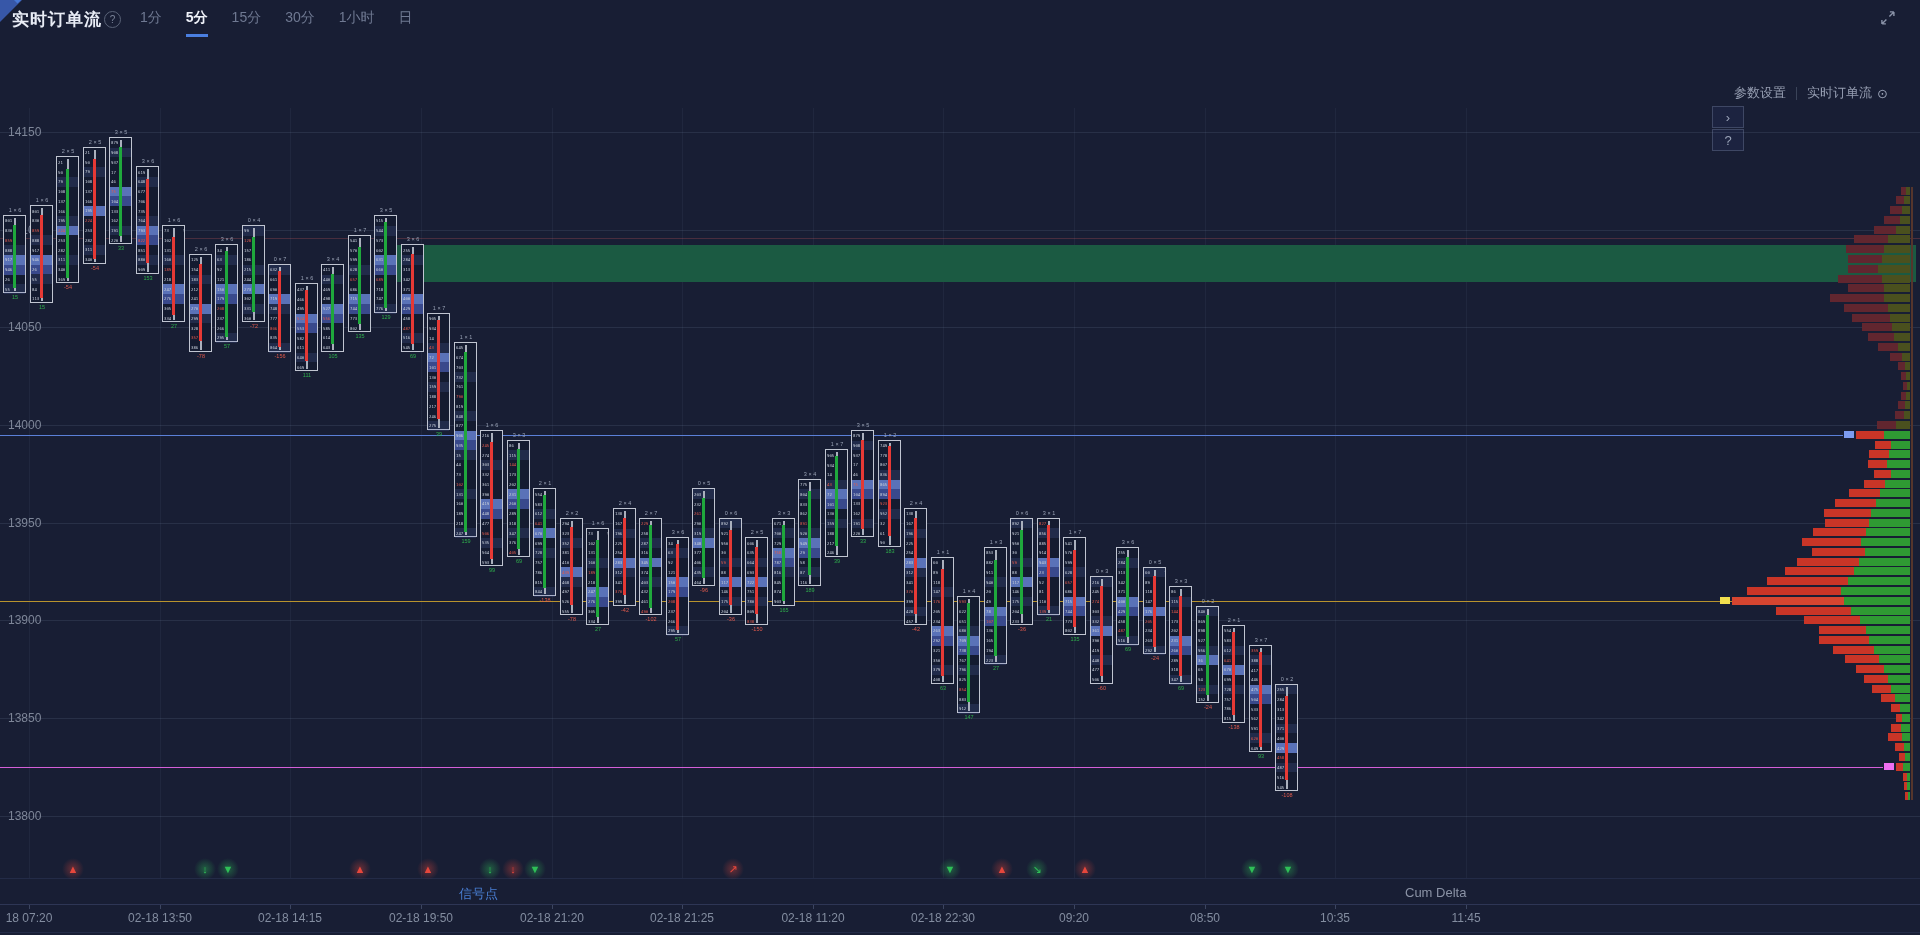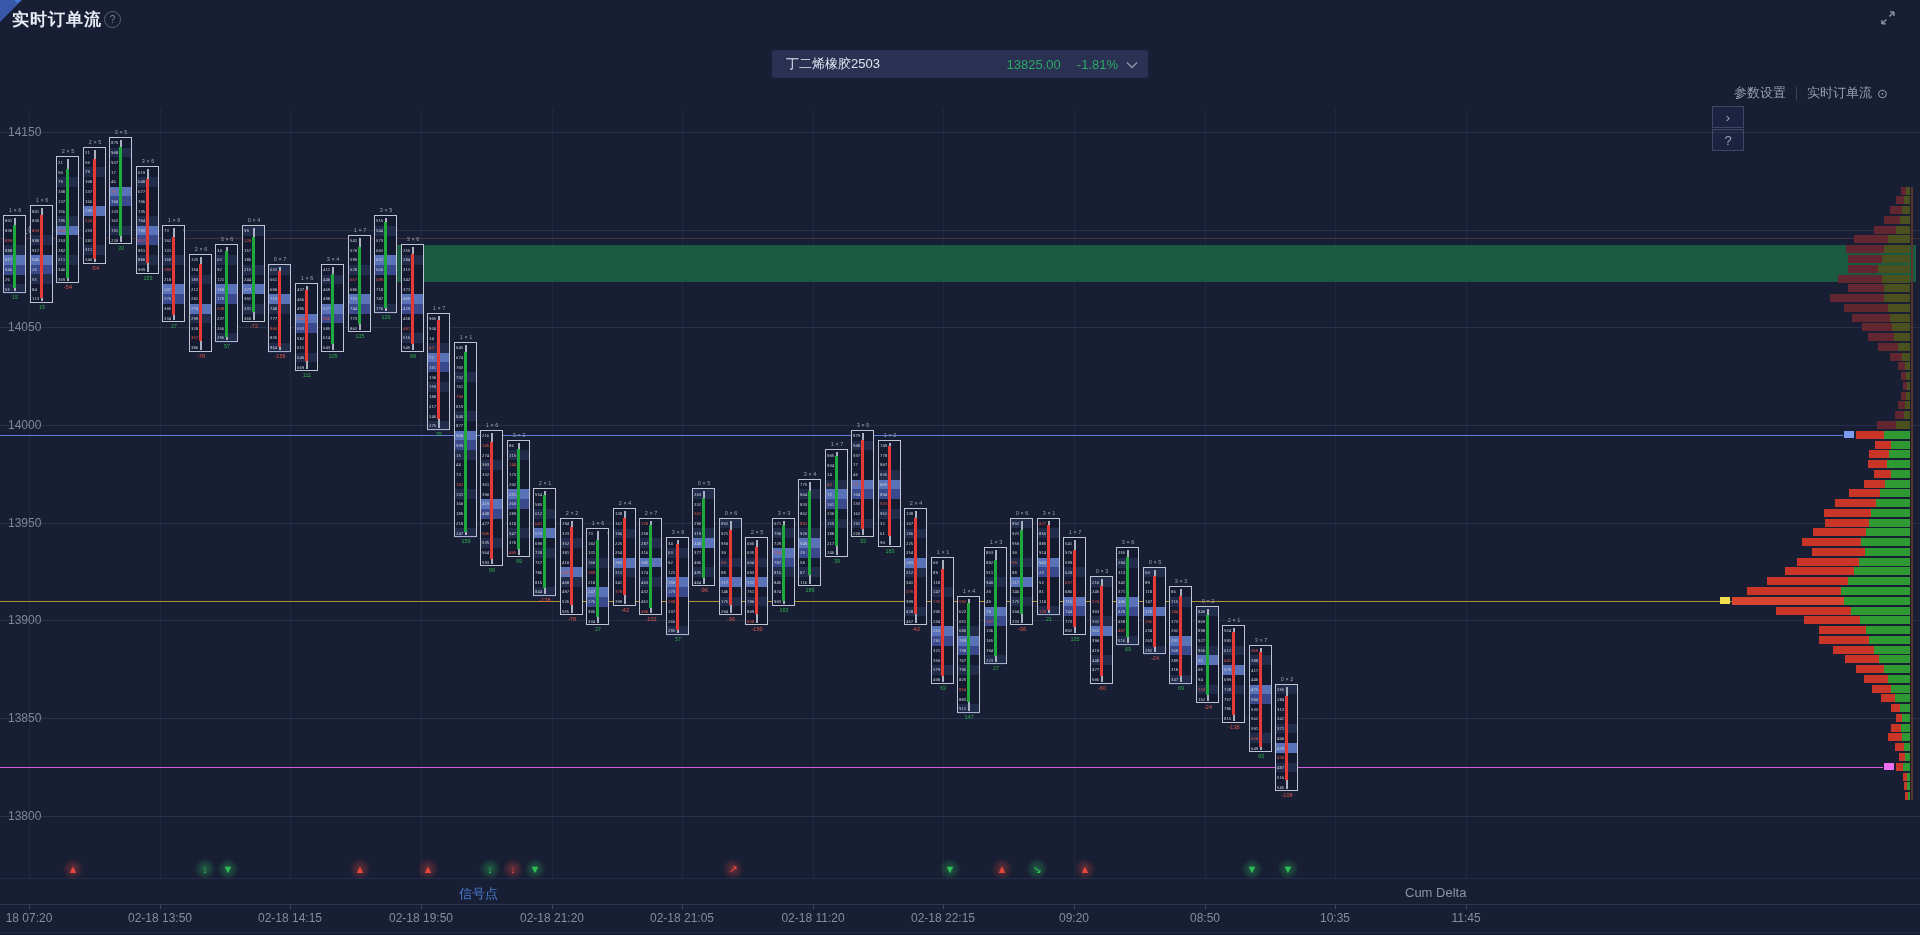--- a/index.html
+++ b/index.html
@@ -72,38 +72,35 @@
 </style>
 </head>
 <body>
 
 <div id="stage">
 
   <div class="corner"></div>
   <div class="corner2"></div>
   <div class="title">实时订单流</div>
   <div class="help">?</div>
+  <div id="tabs">
+      <div class="tab">1分</div>
+      <div class="tab active">5分</div>
+      <div class="tab">15分</div>
+      <div class="tab">30分</div>
+      <div class="tab">1小时</div>
+      <div class="tab">日</div>
+    </div>
   <div class="collapse">
     <svg width="20" height="20" viewBox="0 0 20 20">
       <path d="M11.5 8.5 L16 4 M11.5 8.5 h4 M11.5 8.5 v-4" stroke="#8a93a8" stroke-width="1.4" fill="none" transform="rotate(180 13.7 6.2)"></path>
       <path d="M8.5 11.5 L4 16 M8.5 11.5 h-4 M8.5 11.5 v4" stroke="#8a93a8" stroke-width="1.4" fill="none" transform="rotate(180 6.2 13.7)"></path>
     </svg>
   </div>
 
-  <div class="symbolbar">
-    <span class="sym-name">丁二烯橡胶2503</span>
-    <span class="sym-sp"></span>
-    <span class="sym-price">13825.00</span>
-    <span class="sym-chg">-1.81%</span>
-    <span class="sym-chev">
-      <svg width="12" height="8" viewBox="0 0 12 8">
-          <polyline points="1,1.5 6,6.5 11,1.5" fill="none" stroke="#8d96ac" stroke-width="1.4"></polyline>
-        </svg>
-    </span>
-  </div>
 
   <div class="toolbar">
     <span class="item">参数设置</span>
     <span class="sep"></span>
     <span class="item">实时订单流</span>
     <span class="eye">⊙</span>
   </div>
 
   <div class="sidebtn" style="top:106px;">›</div>
   <div class="sidebtn" style="top:129px;">?</div>
@@ -136,27 +133,27 @@
       <div class="xtick" style="left: 290px;"></div>
       <div class="xlab" style="left: 290px;">02-18 14:15</div>
       <div class="vgrid" style="left: 421px;"></div>
       <div class="xtick" style="left: 421px;"></div>
       <div class="xlab" style="left: 421px;">02-18 19:50</div>
       <div class="vgrid" style="left: 552px;"></div>
       <div class="xtick" style="left: 552px;"></div>
       <div class="xlab" style="left: 552px;">02-18 21:20</div>
       <div class="vgrid" style="left: 682px;"></div>
       <div class="xtick" style="left: 682px;"></div>
-      <div class="xlab" style="left: 682px;">02-18 21:05</div>
+      <div class="xlab" style="left: 682px;">02-18 21:25</div>
       <div class="vgrid" style="left: 813px;"></div>
       <div class="xtick" style="left: 813px;"></div>
       <div class="xlab" style="left: 813px;">02-18 11:20</div>
       <div class="vgrid" style="left: 943px;"></div>
       <div class="xtick" style="left: 943px;"></div>
-      <div class="xlab" style="left: 943px;">02-18 22:15</div>
+      <div class="xlab" style="left: 943px;">02-18 22:30</div>
       <div class="vgrid" style="left: 1074px;"></div>
       <div class="xtick" style="left: 1074px;"></div>
       <div class="xlab" style="left: 1074px;">09:20</div>
       <div class="vgrid" style="left: 1205px;"></div>
       <div class="xtick" style="left: 1205px;"></div>
       <div class="xlab" style="left: 1205px;">08:50</div>
       <div class="vgrid" style="left: 1335px;"></div>
       <div class="xtick" style="left: 1335px;"></div>
       <div class="xlab" style="left: 1335px;">10:35</div>
       <div class="vgrid" style="left: 1466px;"></div>

